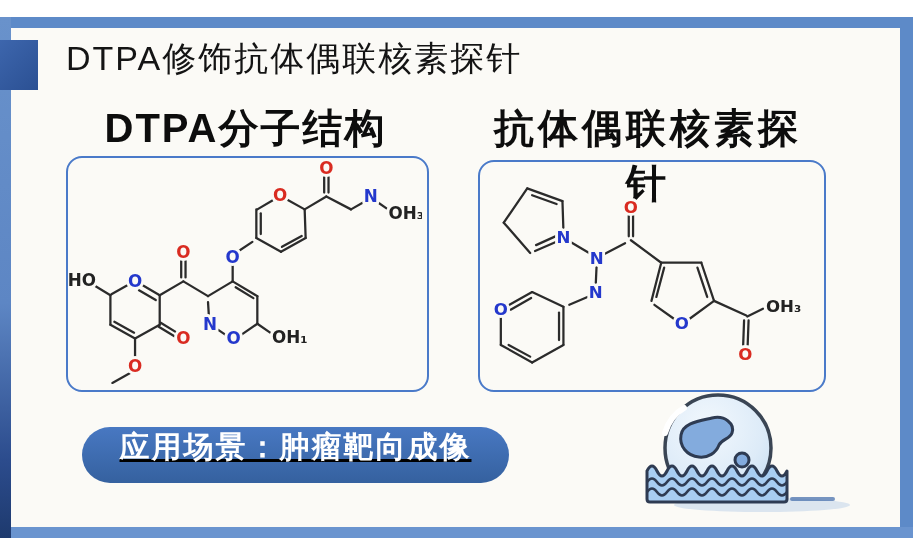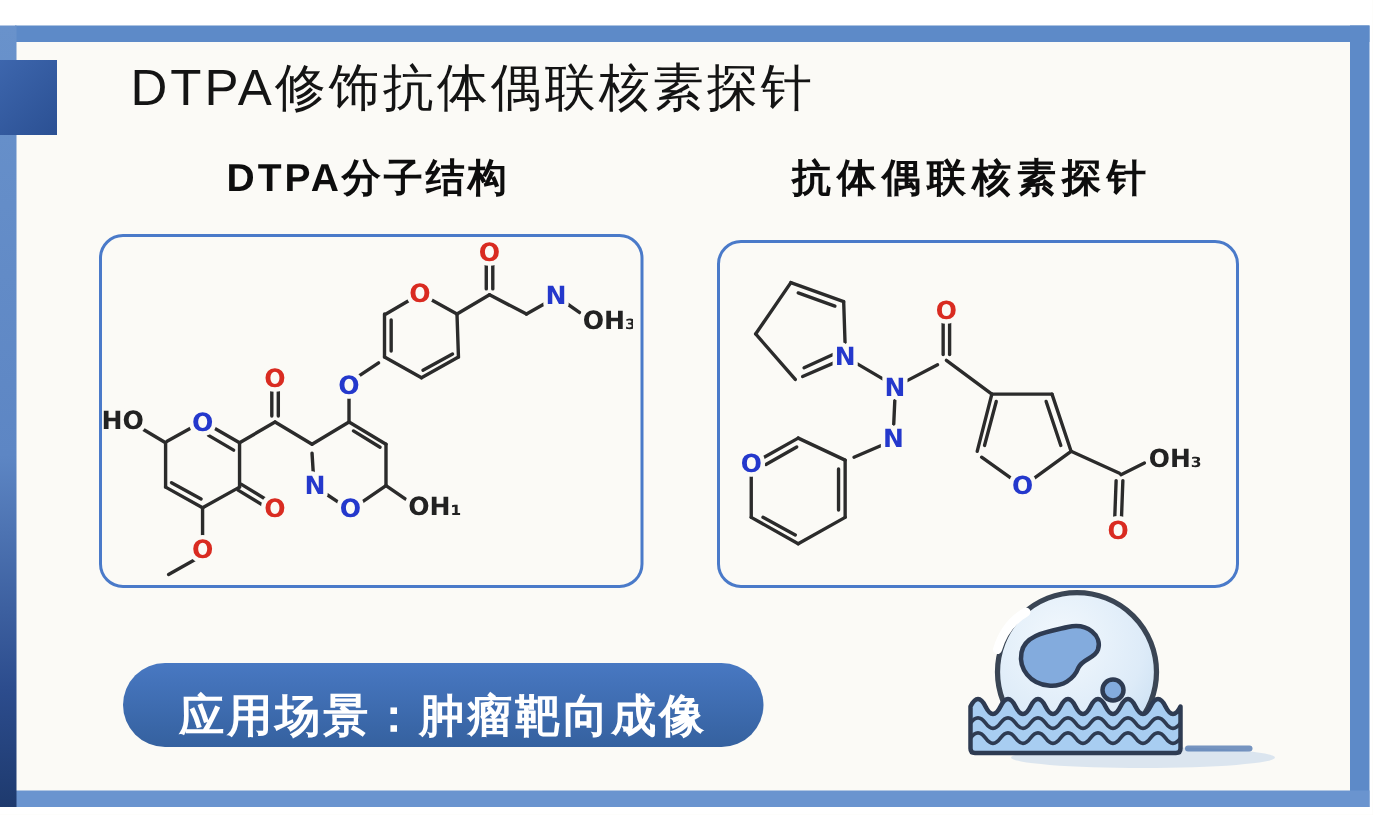--- a/index.html
+++ b/index.html
@@ -20,48 +20,47 @@
     background:linear-gradient(180deg,#6992cb 0%,#5d86c4 55%,#2c4c8d 85%,#1e3a6e 100%);
   }
   .corner-square{
     position:absolute;left:0;top:40px;width:38px;height:50px;
     background:linear-gradient(135deg,#3d66ad,#2b5093);
   }
   .slide-title{
     position:absolute;left:66px;top:36px;width:720px;
     font-size:34px;font-weight:400;color:#141414;letter-spacing:2px;
     white-space:nowrap;
-    margin-left:21px;
   }
   .panel-heading{
     position:absolute;top:101px;text-align:center;
-    font-size:26px;font-weight:700;color:#0d0d0d;
+    font-size:40px;font-weight:700;color:#0d0d0d;
   }
   .heading-left{left:66px;width:359px;letter-spacing:2px;}
   .heading-right{left:476px;width:344px;letter-spacing:4px;}
   .mol-box{
     position:absolute;border:2.5px solid #4a7ac9;border-radius:16px;
     background:transparent;
   }
   .box-left{left:66px;top:156px;width:359px;height:232px;}
   .box-right{left:478px;top:160px;width:344px;height:228px;}
   .mol-box svg{display:block;}
   .bond{stroke:#2b2b2b;stroke-width:2.3;stroke-linecap:round;fill:none;}
   .atom{
     font-family:"DejaVu Sans","Liberation Sans",sans-serif;
     font-size:17px;font-weight:700;
     paint-order:stroke;stroke:#fbfaf6;stroke-width:6px;stroke-linejoin:round;
   }
   .atom.red{fill:#d92b21;}
   .atom.blue{fill:#2438cc;}
   .atom.black{fill:#222222;}
   .banner{
-    position:absolute;left:82px;top:442px;width:427px;height:56px;
+    position:absolute;left:82px;top:427px;width:427px;height:56px;
     background:linear-gradient(180deg,#4878c2,#35619f);
-    border-radius:28px;display:flex;align-items:flex-end;justify-content:center;
+    border-radius:28px;display:flex;align-items:flex-start;justify-content:center;text-decoration:underline;
   }
   .banner-text{
     color:#ffffff;font-size:30px;font-weight:700;letter-spacing:2px;white-space:nowrap;
   }
   .cell-illustration{position:absolute;left:612px;top:388px;width:260px;height:155px;}
 </style>
 </head>
 <body>
 
 <div class="slide-bg"></div>

